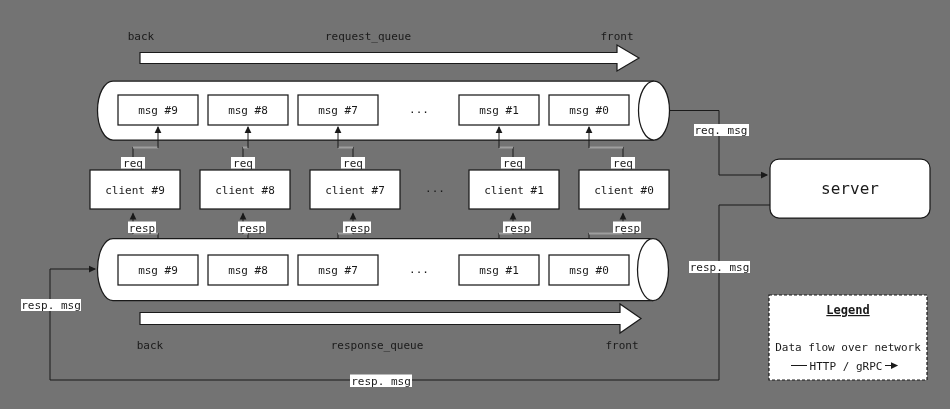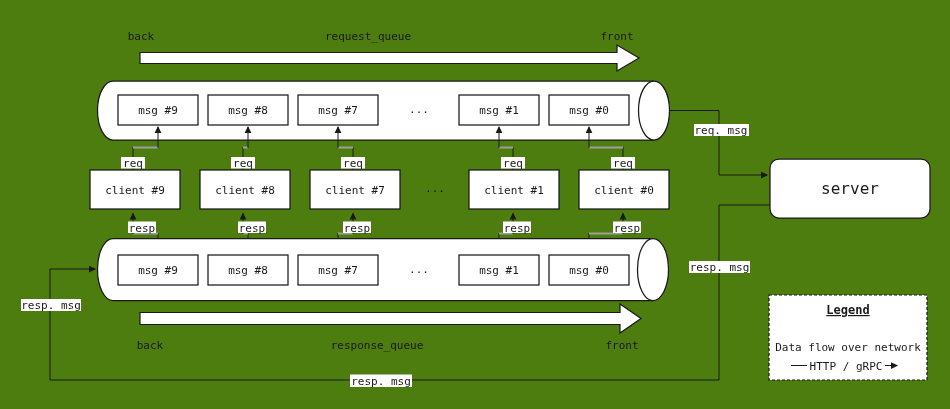--- a/index.html
+++ b/index.html
@@ -1,16 +1,16 @@
 <!DOCTYPE html>
 <html><head>
 <meta charset="utf-8">
 <style>
   html,body{margin:0;padding:0;background:#ffffff;}
-  .stage{position:relative;width:950px;height:409px;background:#4d7c0f;overflow:hidden;}
+  .stage{position:relative;width:950px;height:409px;background:#737373;overflow:hidden;}
   svg text{font-family:"DejaVu Sans Mono","Liberation Mono",monospace;font-size:11px;fill:#1a1a1a;}
   .mid{text-anchor:middle;}
   .big{font-size:16px;}
   .b{font-weight:bold;font-size:12px;}
   .u{text-decoration:underline;}
   .ln{stroke:#1a1a1a;stroke-width:1;fill:none;}
   .jog{stroke:#9e9e9e;stroke-width:2;fill:none;}
   .box{fill:#ffffff;stroke:#1a1a1a;stroke-width:1.25;}
   .cyl{fill:#ffffff;stroke:#1a1a1a;stroke-width:1.25;}
   .bigarrow{fill:#ffffff;stroke:#1a1a1a;stroke-width:1.2;}

